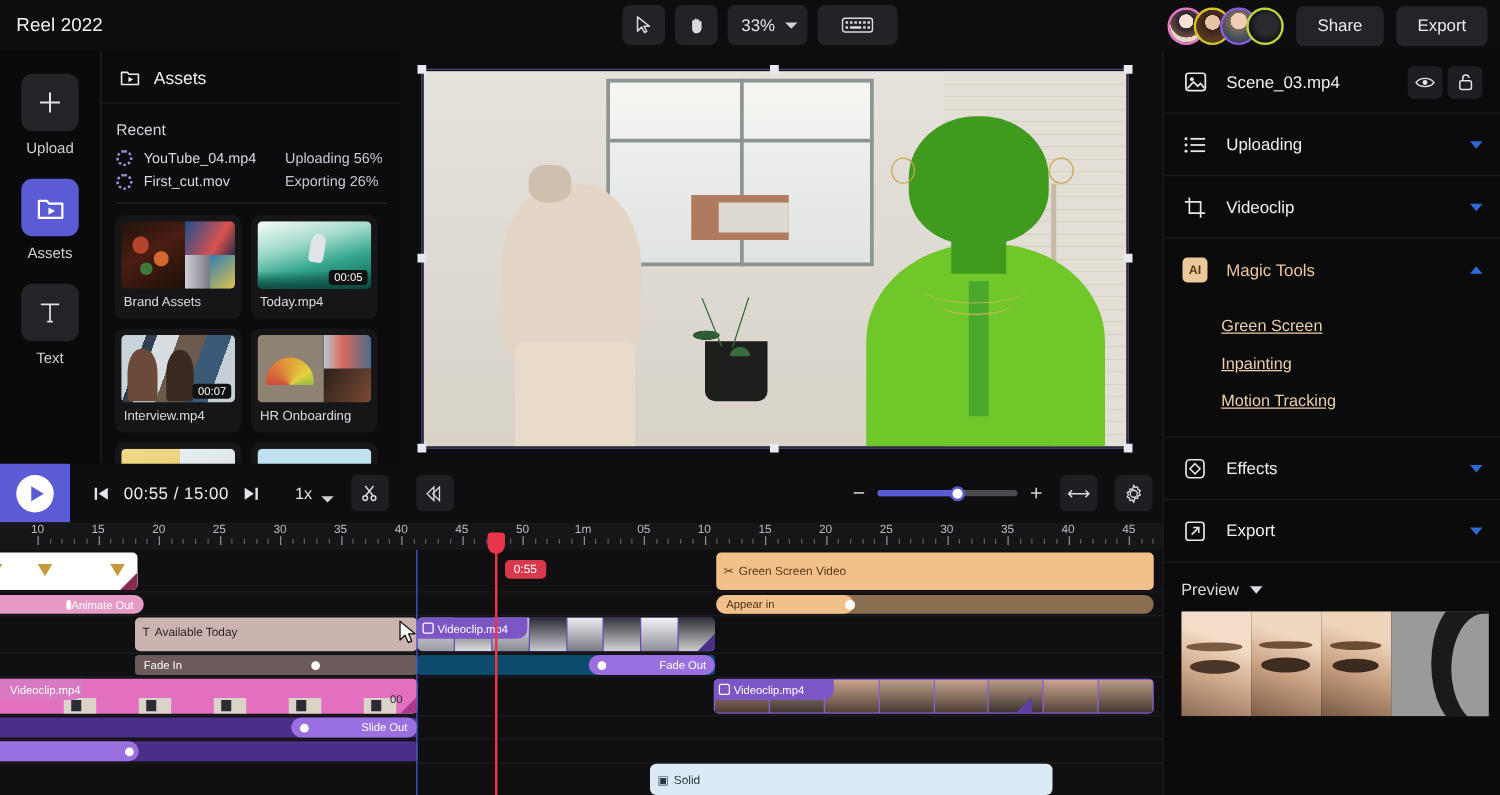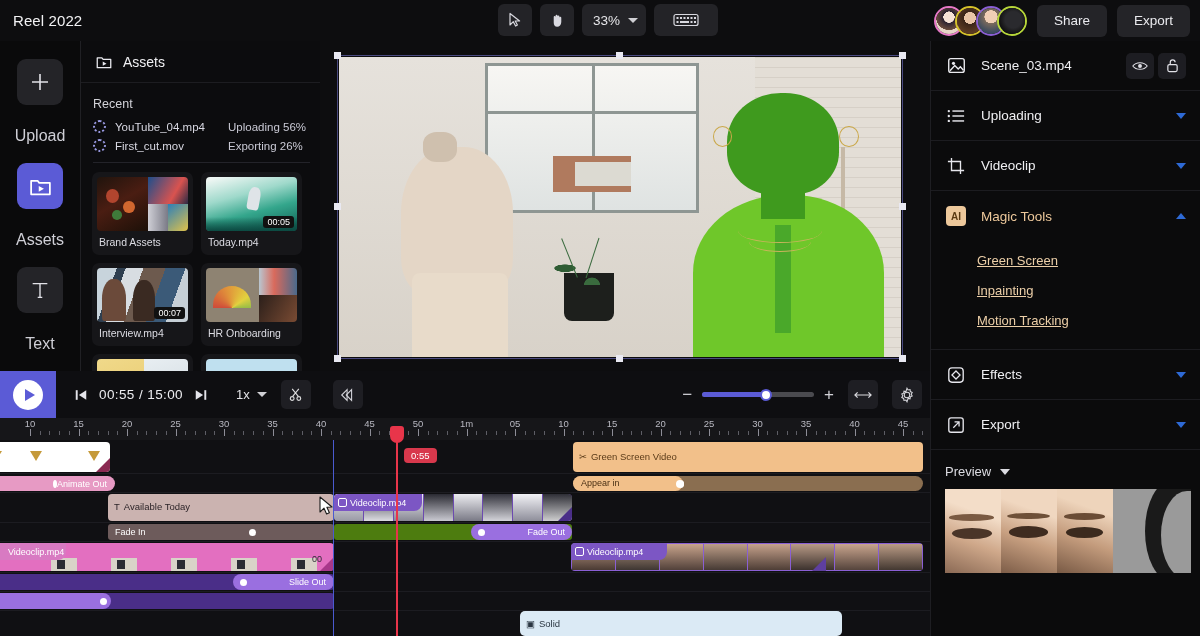--- a/index.html
+++ b/index.html
@@ -37,21 +37,21 @@
   .pill-btn {
     height: 32px; padding: 0 17px; border-radius: 6px; background: #242428;
     display: flex; align-items: center; font-size: 13.5px; color: #eaeaee; cursor: pointer;
   }
 
   
   .rail { position: absolute; left: 0; top: 41px; width: 80px; height: 330px; background: #0a0a0b; }
   .rail-item { display: flex; flex-direction: column; align-items: center; margin-top: 18px; cursor: pointer; }
   .rail-sq { width: 46px; height: 46px; border-radius: 9px; background: #242428; display: flex; align-items: center; justify-content: center; }
   .rail-sq.active { background: #5b5bd6; }
-  .rail-lbl { margin-top: 22px; font-size: 16px; color: #cfcfd6; }
+  .rail-lbl { margin-top: 6px; font-size: 12px; color: #cfcfd6; }
 
   
   .assets { position: absolute; left: 80px; top: 41px; width: 240px; height: 330px; background: #0c0c0e; border-left: 1px solid #202024; }
   .assets-head { height: 42px; display: flex; align-items: center; gap: 10px; padding-left: 14px; border-bottom: 1px solid #1d1d21; }
   .assets-head span { font-size: 14px; color: #f0f0f3; }
   .recent-lbl { font-size: 12.5px; color: #d3d3d9; padding: 14px 0 6px 12px; }
   .up-row { display: flex; align-items: center; gap: 9px; padding: 3px 0 3px 12px; font-size: 11.5px; }
   .spinner { width: 13px; height: 13px; border-radius: 50%; border: 2px dotted #9b9be4; }
   .up-name { color: #d8d8e2; width: 104px; }
   .up-state { color: #c9c9d4; }
@@ -68,21 +68,21 @@
   .handle { position: absolute; width: 7px; height: 7px; background: #e9e9f2; }
   .video { position: absolute; inset: 1px; overflow: hidden; background: #cfc9c2; }
 
   
   .playbar { position: absolute; left: 0; top: 371px; width: 930px; height: 47px; background: #0e0e11; display: flex; align-items: center; }
   .playbtn-wrap { width: 56px; height: 47px; background: #5b5bd6; display: flex; align-items: center; justify-content: center; cursor: pointer; }
   .playcircle { width: 30px; height: 30px; border-radius: 50%; background: #fff; display: flex; align-items: center; justify-content: center; }
   .tri { width: 0; height: 0; border-top: 6px solid transparent; border-bottom: 6px solid transparent; border-left: 10px solid #5b5bd6; margin-left: 3px; }
   .pb-group { display: flex; align-items: center; gap: 11px; margin-left: 18px; }
   .tcode { font-size: 13.5px; color: #ececf0; letter-spacing: .4px; }
-  .spd { display: flex; align-items: center; gap: 7px; margin-left: 28px; font-size: 13px; color: #e4e4e9; cursor: pointer; }
+  .spd { display: flex; align-items: flex-end; gap: 7px; margin-left: 28px; font-size: 13px; color: #e4e4e9; cursor: pointer; }
   .sq-btn { width: 30px; height: 29px; border-radius: 5px; background: #1e1e23; display: flex; align-items: center; justify-content: center; cursor: pointer; margin-left: 14px; }
   .zoomctl { position: absolute; right: 8px; display: flex; align-items: center; gap: 10px; }
   .slider { width: 112px; height: 5px; border-radius: 3px; background: #4a4a4f; position: relative; cursor: pointer; }
   .slider .fill { position: absolute; left: 0; top: 0; height: 5px; width: 57%; background: #5b5bd6; border-radius: 3px; }
   .slider .knob { position: absolute; left: 52%; top: -3.5px; width: 12px; height: 12px; border-radius: 50%; background: #fff; border: 2px solid #5b5bd6; }
   .pm { font-size: 17px; color: #d2d2d8; cursor: pointer; }
 
   
   .timeline { position: absolute; left: 0; top: 418px; width: 930px; height: 218px; background: #161619; overflow: hidden; }
   .ruler { position: relative; height: 22px; background: #161619; }
@@ -571,21 +571,21 @@
           </div>
           <div style="position:absolute;right:0;bottom:0;width:14px;height:14px;background:#4a2e88;clip-path:polygon(100% 0,100% 100%,0 100%)"></div>
         </div>
       </div>
 
       <div class="trow" style="top:83px;height:19px">
         <div class="kf" style="left:108px;top:1px;width:226px;height:16px;background:#6d5b5b;border-radius:3px">
           <span style="font-size:9px;color:#fff;padding-left:7px">Fade In</span>
           <span class="kf-dot" style="position:absolute;left:141px;width:7px;height:7px"></span>
         </div>
-        <div class="kf" style="left:334px;top:1px;width:238px;height:16px;background:#4d7c0f;border-radius:3px">
+        <div class="kf" style="left:334px;top:1px;width:238px;height:16px;background:#0c4a6e;border-radius:3px">
           <span style="position:absolute;left:137px;top:0;width:101px;height:16px;background:#9a6fe0;border-radius:9px"></span>
           <span class="kf-dot" style="position:absolute;left:144px;z-index:2;width:7px;height:7px"></span>
           <span style="position:absolute;right:7px;top:3px;font-size:9px;color:#fff;z-index:2">Fade Out</span>
         </div>
       </div>
 
       <div class="trow" style="top:102px;height:31px">
         <div class="clip" style="left:-24px;top:1px;width:358px;height:28px;background:#e36fc0">
           <div style="position:absolute;inset:0;display:flex;align-items:flex-end">
             <div style="width:58px"></div>

